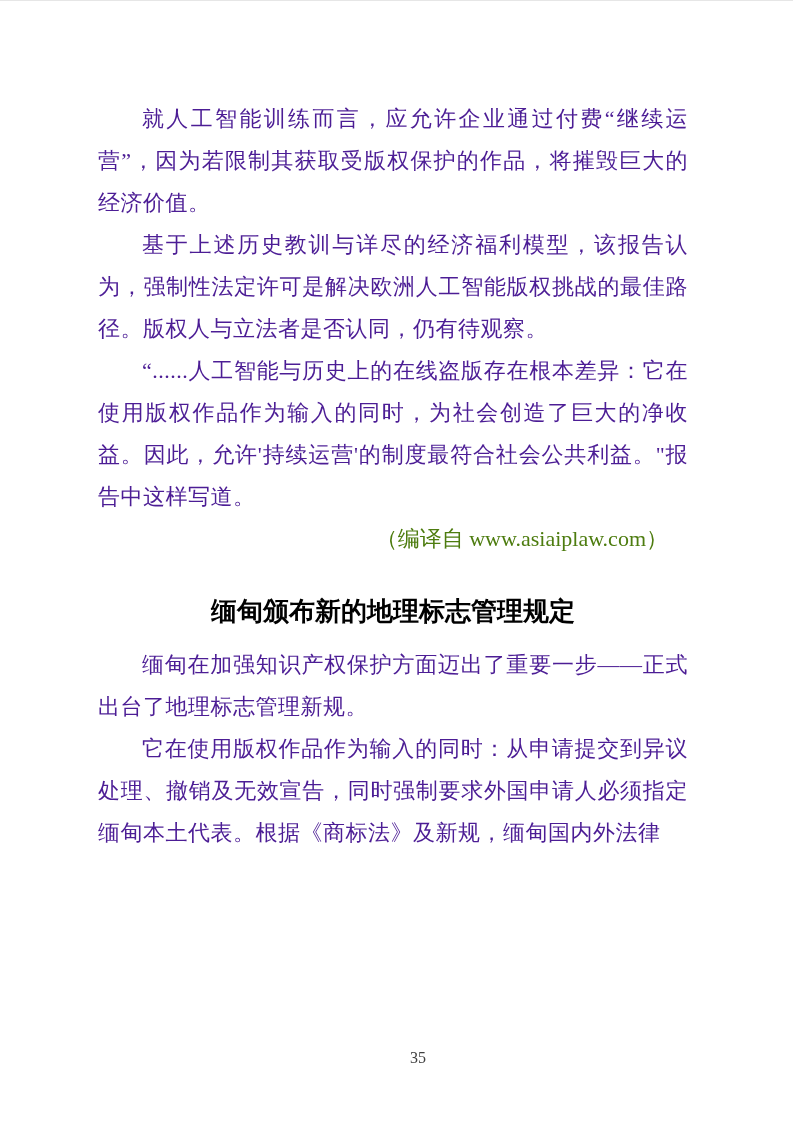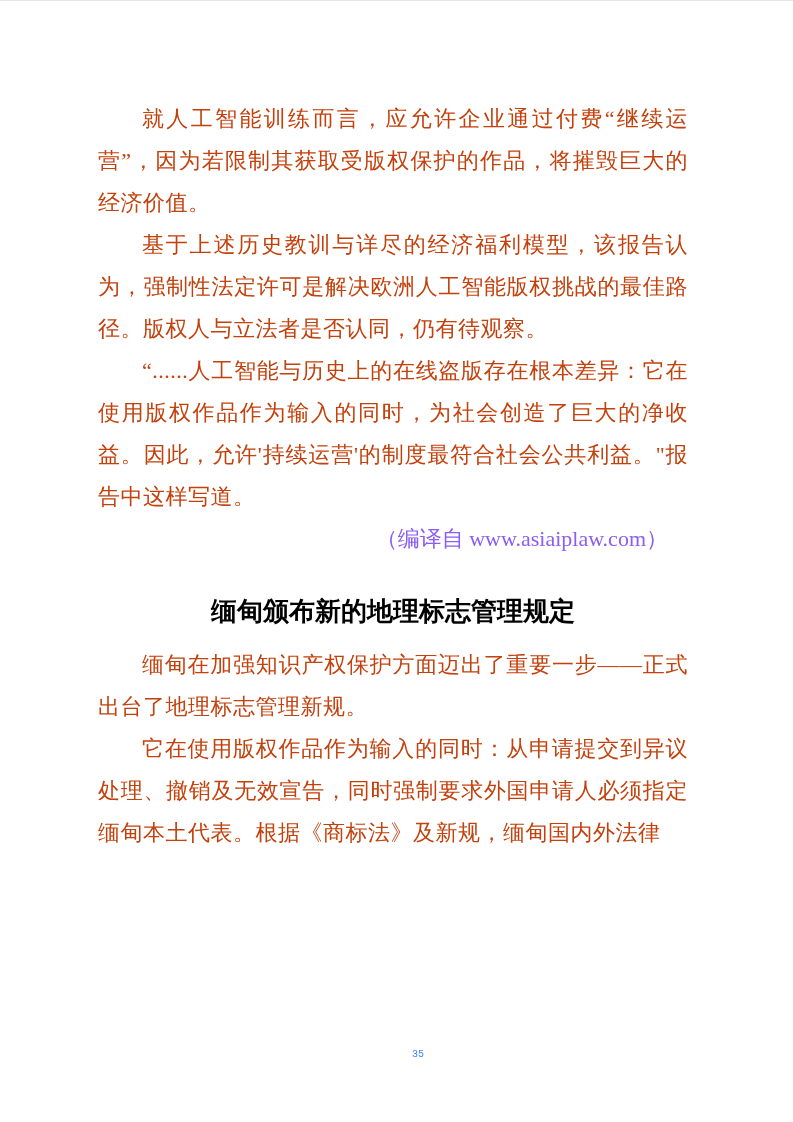--- a/index.html
+++ b/index.html
@@ -20,52 +20,52 @@
     left: 98px;
     top: 97px;
     width: 590px;
   }
   p.body-para {
     margin: 0;
     font-family: "Liberation Serif", "DejaVu Serif", serif;
     font-size: 22px;
     line-height: 42px;
     letter-spacing: 0.5px;
-    color: #c2410c;
+    color: #4c1d95;
     text-align: justify;
     text-indent: 44px;
   }
   p.attribution {
     margin: 0;
     font-family: "Liberation Serif", "DejaVu Serif", serif;
     font-size: 22px;
     line-height: 42px;
-    color: #8b5cf6;
+    color: #4d7c0f;
     text-align: right;
     padding-right: 20px;
     text-indent: 0;
   }
   h2.section-title {
     margin: 34px 0 16px 0;
     font-family: "Liberation Sans", "DejaVu Sans", sans-serif;
     font-weight: bold;
     font-size: 26px;
     line-height: 34px;
     color: #000000;
     text-align: center;
     letter-spacing: 0px;
   }
   .page-number {
     position: absolute;
     top: 1048px;
     left: 418px;
     transform: translateX(-50%);
-    font-family: Liberation Mono, monospace;
-    font-size: 10px;
-    color: #3b82f6;
+    font-family: Liberation Serif, serif;
+    font-size: 16px;
+    color: #404040;
   }
 </style>
 </head>
 <body>
 
 <div class="page-content">
   <p class="body-para">就人工智能训练而言，应允许企业通过付费“继续运营”，因为若限制其获取受版权保护的作品，将摧毁巨大的经济价值。</p>
   <p class="body-para">基于上述历史教训与详尽的经济福利模型，该报告认为，强制性法定许可是解决欧洲人工智能版权挑战的最佳路径。版权人与立法者是否认同，仍有待观察。</p>
   <p class="body-para">“......人工智能与历史上的在线盗版存在根本差异：它在使用版权作品作为输入的同时，为社会创造了巨大的净收益。因此，允许'持续运营'的制度最符合社会公共利益。"报告中这样写道。</p>
   <p class="attribution">（编译自 www.asiaiplaw.com）</p>

